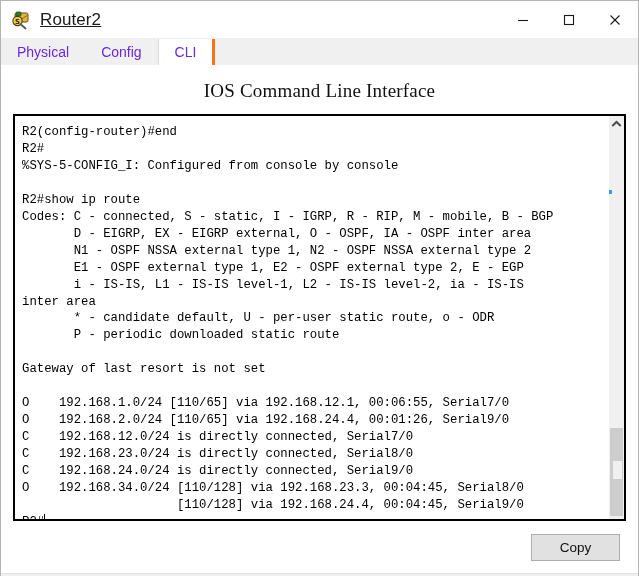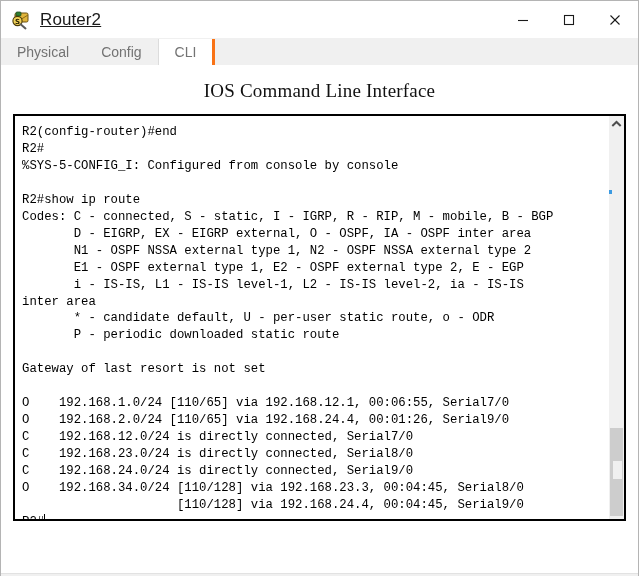--- a/index.html
+++ b/index.html
@@ -87,21 +87,21 @@
     position: absolute;
     left: 0; right: 0; bottom: 0;
     height: 1px;
     background: #f0f0f0;
   }
   .tab {
     height: 26px;
     line-height: 26px;
     padding: 0 16px;
     font-size: 14px;
-    color: #737373;
+    color: #6d28d9;
     background: #f0f0f0;
     border: none;
     box-sizing: border-box;
     font-family: "Liberation Sans", sans-serif;
     cursor: default;
     position: relative;
     z-index: 2;
     white-space: nowrap;
   }
   .tab.active {
@@ -333,17 +333,18 @@
         </div>
         <div class="sb-arrow">
           <svg width="11" height="9" viewBox="0 0 11 9">
             <path d="M1.3 3 L5.5 7 L9.7 3" fill="none" stroke="#4d4d4d" stroke-width="2"></path>
           </svg>
         </div>
       </div>
     </div>
 
     <div id="footer">
+      <button class="action-btn">Copy</button>
     </div>
     <div id="bottom-strip"></div>
   </div>
 
 </div>
 
 </body></html>

